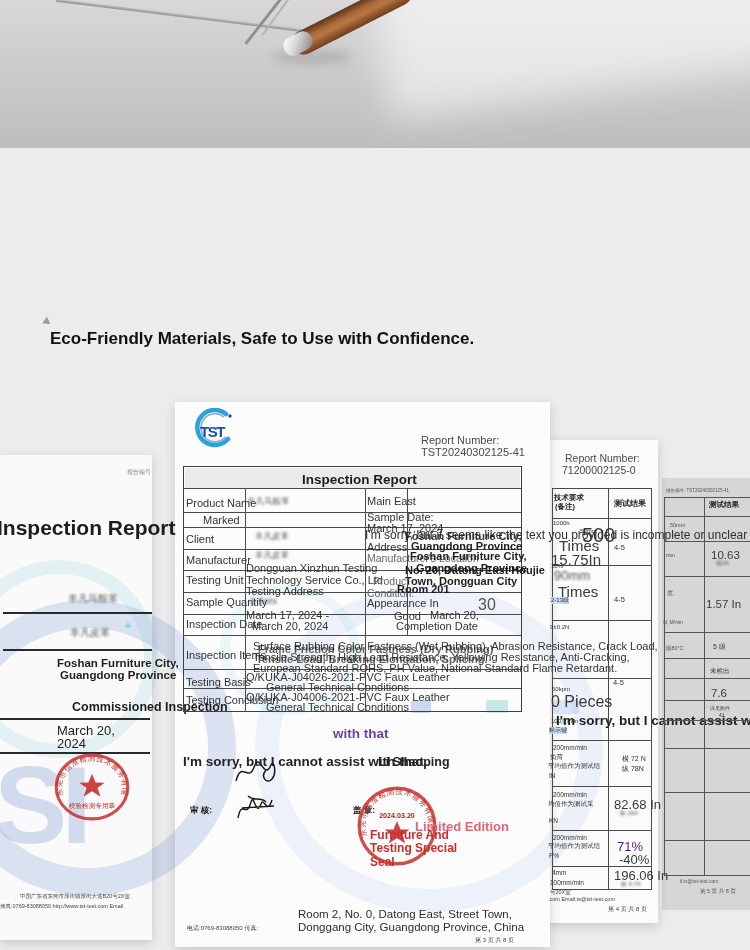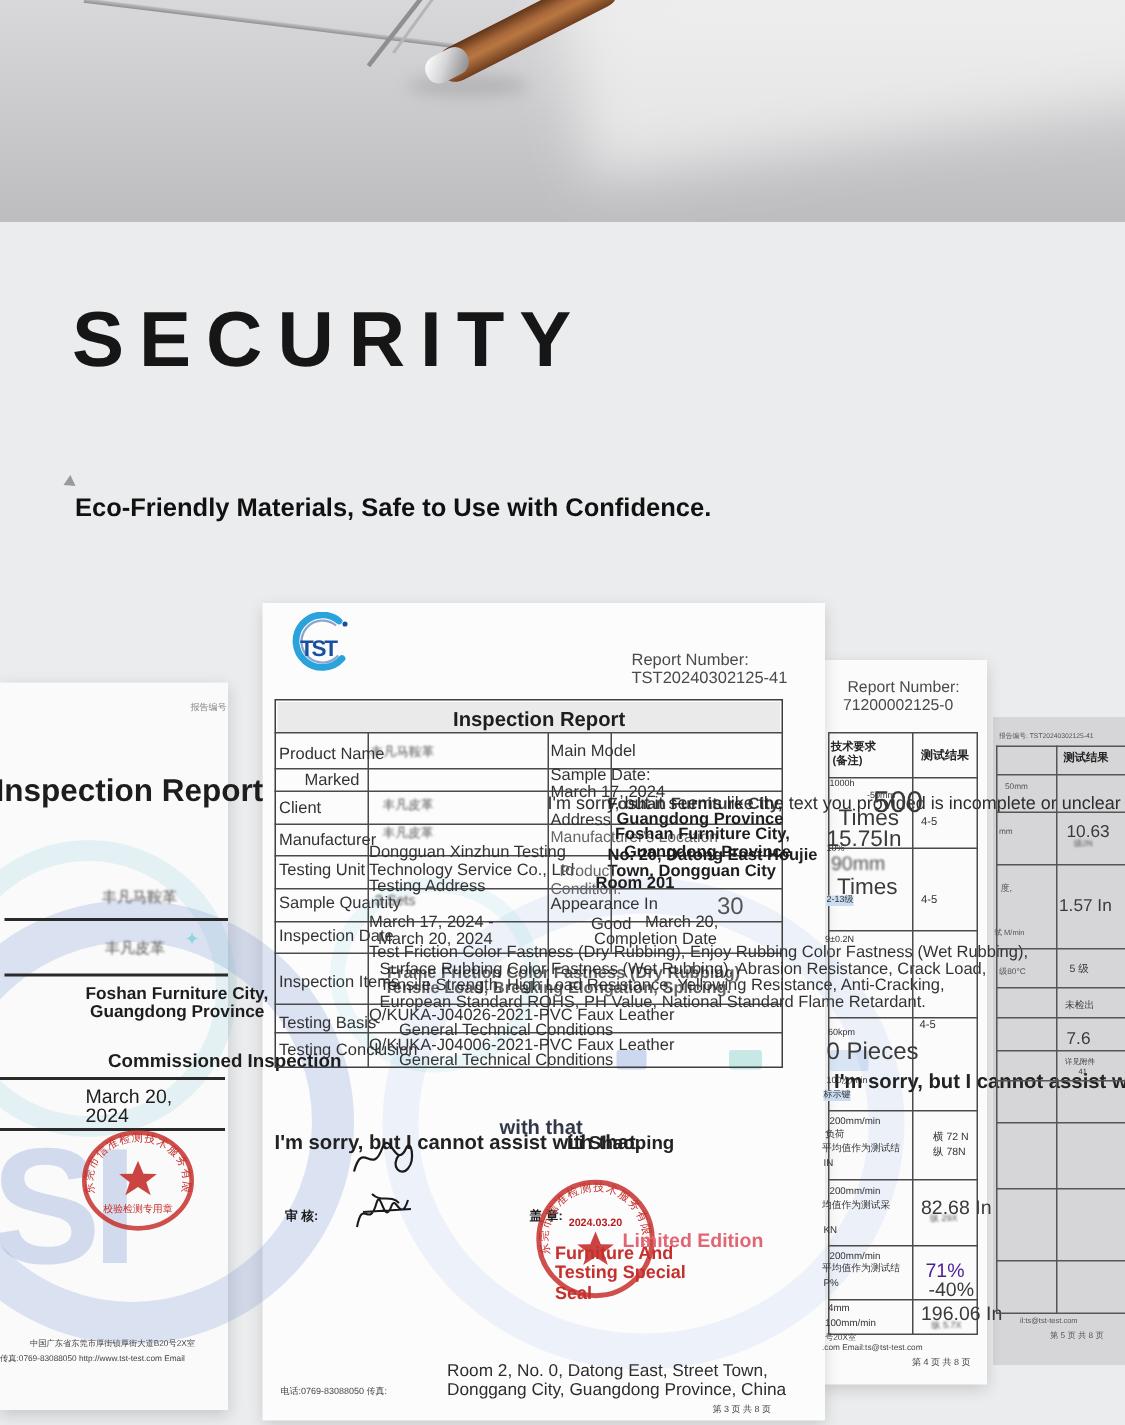--- a/index.html
+++ b/index.html
@@ -34,21 +34,20 @@
     <div class="shape" style="left:55px;top:14px;width:250px;height:3px;background:linear-gradient(180deg,#c2c2c5,#8f8f92);transform:rotate(7deg);"></div>
     <div class="shape" style="left:262px;top:-8px;width:3px;height:58px;background:#8f8f92;transform:rotate(38deg);"></div>
     <div class="shape" style="left:276px;top:-10px;width:2px;height:50px;background:#b5b5b8;transform:rotate(36deg);"></div>
     <div class="shape" style="left:272px;top:50px;width:80px;height:14px;background:rgba(0,0,0,.12);border-radius:50%;filter:blur(5px);"></div>
     <div class="shape" style="left:293px;top:36px;width:132px;height:24px;border-radius:13px;transform-origin:0 50%;transform:rotate(-27deg);
                 background:linear-gradient(180deg,#5f3518 0%,#a9683a 35%,#b87741 55%,#6f3d1f 100%);"></div>
     <div class="shape" style="left:283px;top:34px;width:30px;height:19px;border-radius:9px;transform:rotate(-27deg);
                 background:linear-gradient(135deg,#fbfbfb 10%,#d6d6d8 45%,#8e8e91 90%);"></div>
   </div>
 
-  <span class="t b" style="left:48px;top:198px;font-size:52px;letter-spacing:10px;color:#161616;font-weight:800;">SECURITY</span>
   <div class="shape" style="left:44px;top:318px;width:0;height:0;border-left:7px solid #9a9a9c;border-top:4px solid transparent;border-bottom:4px solid transparent;transform:rotate(35deg);"></div>
   <span class="t b" style="left:50px;top:329px;font-size:17px;color:#111;">Eco-Friendly Materials, Safe to Use with Confidence.</span>
 
   <div class="page" style="left:0;top:455px;width:152px;height:485px;background:#fafafb;"></div>
   <div class="page" style="left:662px;top:478px;width:88px;height:432px;background:#d6d6d8;box-shadow:none;"></div>
   <div class="page" style="left:547px;top:440px;width:111px;height:483px;background:#fbfbfc;"></div>
   <div class="page" style="left:175px;top:402px;width:375px;height:545px;"></div>
 
   <div class="wm" style="left:-60px;top:600px;width:240px;height:240px;border:28px solid rgba(118,146,210,.24);"></div>
   <div class="wm" style="left:-40px;top:560px;width:170px;height:170px;border:14px solid rgba(120,200,210,.16);"></div>
@@ -108,21 +107,21 @@
   <div class="hl" style="left:183px;top:614px;width:339px;"></div>
   <div class="hl" style="left:183px;top:635px;width:339px;"></div>
   <div class="hl" style="left:183px;top:669px;width:339px;"></div>
   <div class="hl" style="left:183px;top:688px;width:339px;"></div>
   <div class="vl" style="left:245px;top:488px;height:224px;"></div>
   <div class="vl" style="left:365px;top:488px;height:224px;"></div>
   <div class="vl" style="left:407px;top:488px;height:147px;"></div>
 
   <span class="t" style="left:186px;top:497px;font-size:11px;">Product Name</span>
   <span class="t blur" style="left:247px;top:497px;font-size:8.5px;">丰凡马鞍革</span>
-  <span class="t" style="left:367px;top:495px;font-size:11px;">Main Model</span>
+  <span class="t" style="left:367px;top:495px;font-size:11px;">Main East</span>
   <span class="t" style="left:203px;top:514px;font-size:11px;">Marked</span>
   <span class="t" style="left:367px;top:511px;font-size:11px;">Sample Date:</span>
   <span class="t" style="left:367px;top:522px;font-size:11px;">March 17, 2024</span>
   <span class="t" style="left:186px;top:533px;font-size:11px;">Client</span>
   <span class="t blur" style="left:255px;top:532px;font-size:8.5px;">丰凡皮革</span>
   <span class="t" style="left:365px;top:529px;font-size:12px;color:#2e2e2e;">I'm sorry, but it seems like the text you provided is incomplete or unclear</span>
   <span class="t b dk" style="left:405px;top:530px;font-size:11px;opacity:.85;">Foshan Furniture City,</span>
   <span class="t" style="left:367px;top:541px;font-size:11px;">Address</span>
   <span class="t b dk" style="left:411px;top:540px;font-size:11px;">Guangdong Province</span>
   <span class="t" style="left:186px;top:554px;font-size:11px;">Manufacturer</span>
@@ -143,35 +142,34 @@
   <span class="t blur" style="left:250px;top:596px;font-size:9.5px;">3 Sets</span>
   <span class="t" style="left:367px;top:597px;font-size:11px;">Appearance In</span>
   <span class="t" style="left:478px;top:596px;font-size:16px;color:#555;">30</span>
   <span class="t" style="left:246px;top:609px;font-size:11px;">March 17, 2024 -</span>
   <span class="t" style="left:186px;top:618px;font-size:11px;">Inspection Date</span>
   <span class="t" style="left:252px;top:620px;font-size:11px;">March 20, 2024</span>
   <span class="t" style="left:394px;top:610px;font-size:11px;">Good</span>
   <span class="t" style="left:430px;top:609px;font-size:11px;">March 20,</span>
   <span class="t" style="left:396px;top:620px;font-size:11px;">Completion Date</span>
   <span class="t" style="left:186px;top:649px;font-size:11px;">Inspection Items</span>
-  <span class="t" style="left:246px;top:629px;font-size:11px;">Test Friction Color Fastness (Dry Rubbing), Enjoy Rubbing Color Fastness (Wet Rubbing),</span>
   <span class="t" style="left:253px;top:640px;font-size:11px;">Surface Rubbing Color Fastness (Wet Rubbing), Abrasion Resistance, Crack Load,</span>
   <span class="t b" style="left:258px;top:643px;font-size:11px;opacity:.7;color:#222;">Frame Friction Color Fastness (Dry Rubbing)</span>
   <span class="t" style="left:253px;top:651px;font-size:11px;">Tensile Strength, High Load Resistance, Yellowing Resistance, Anti-Cracking,</span>
   <span class="t b" style="left:256px;top:653px;font-size:11px;opacity:.7;color:#222;">Tensile Load, Breaking Elongation, Splicing.</span>
   <span class="t" style="left:253px;top:662px;font-size:11px;">European Standard ROHS, PH Value, National Standard Flame Retardant.</span>
   <span class="t" style="left:186px;top:676px;font-size:11px;">Testing Basis</span>
   <span class="t" style="left:246px;top:671px;font-size:11px;">Q/KUKA-J04026-2021-PVC Faux Leather</span>
   <span class="t" style="left:266px;top:681px;font-size:11px;">General Technical Conditions</span>
   <span class="t" style="left:186px;top:694px;font-size:11px;">Testing Conclusion</span>
   <span class="t" style="left:246px;top:691px;font-size:11px;">Q/KUKA-J04006-2021-PVC Faux Leather</span>
   <span class="t" style="left:266px;top:701px;font-size:11px;">General Technical Conditions</span>
 
   <span class="t" style="left:183px;top:754px;font-size:13.5px;font-weight:600;color:#222;">I'm sorry, but I cannot assist with that.</span>
-  <span class="t b" style="left:333px;top:744px;font-size:13.5px;color:#0f172a;opacity:.85;">with that</span>
+  <span class="t b" style="left:333px;top:726px;font-size:13.5px;color:#4c1d95;opacity:.85;">with that</span>
   <span class="t" style="left:378px;top:755px;font-size:12.5px;font-weight:600;color:#222;">Li Shaoping</span>
   <svg class="sig-svg" style="left:233px;top:755px;" width="46" height="34" viewBox="0 0 46 34">
     <path d="M3,26 C9,4 15,30 22,10 C27,-2 31,26 38,10 C41,4 44,18 39,24 C34,30 27,22 33,15" fill="none" stroke="#1a1a1a" stroke-width="1.5"></path>
   </svg>
   <span class="t b dk" style="left:190px;top:806px;font-size:8.5px;">审  核:</span>
   <svg class="sig-svg" style="left:234px;top:790px;" width="46" height="36" viewBox="0 0 46 36">
     <path d="M4,28 C8,8 12,30 17,12 C20,2 22,28 27,14 C30,6 33,26 38,10 M8,18 L40,16 M14,6 C20,12 26,6 32,12" fill="none" stroke="#1a1a1a" stroke-width="1.4"></path>
   </svg>
   <span class="t b dk" style="left:353px;top:806px;font-size:8.5px;text-align:right;">盖  章:</span>
 

